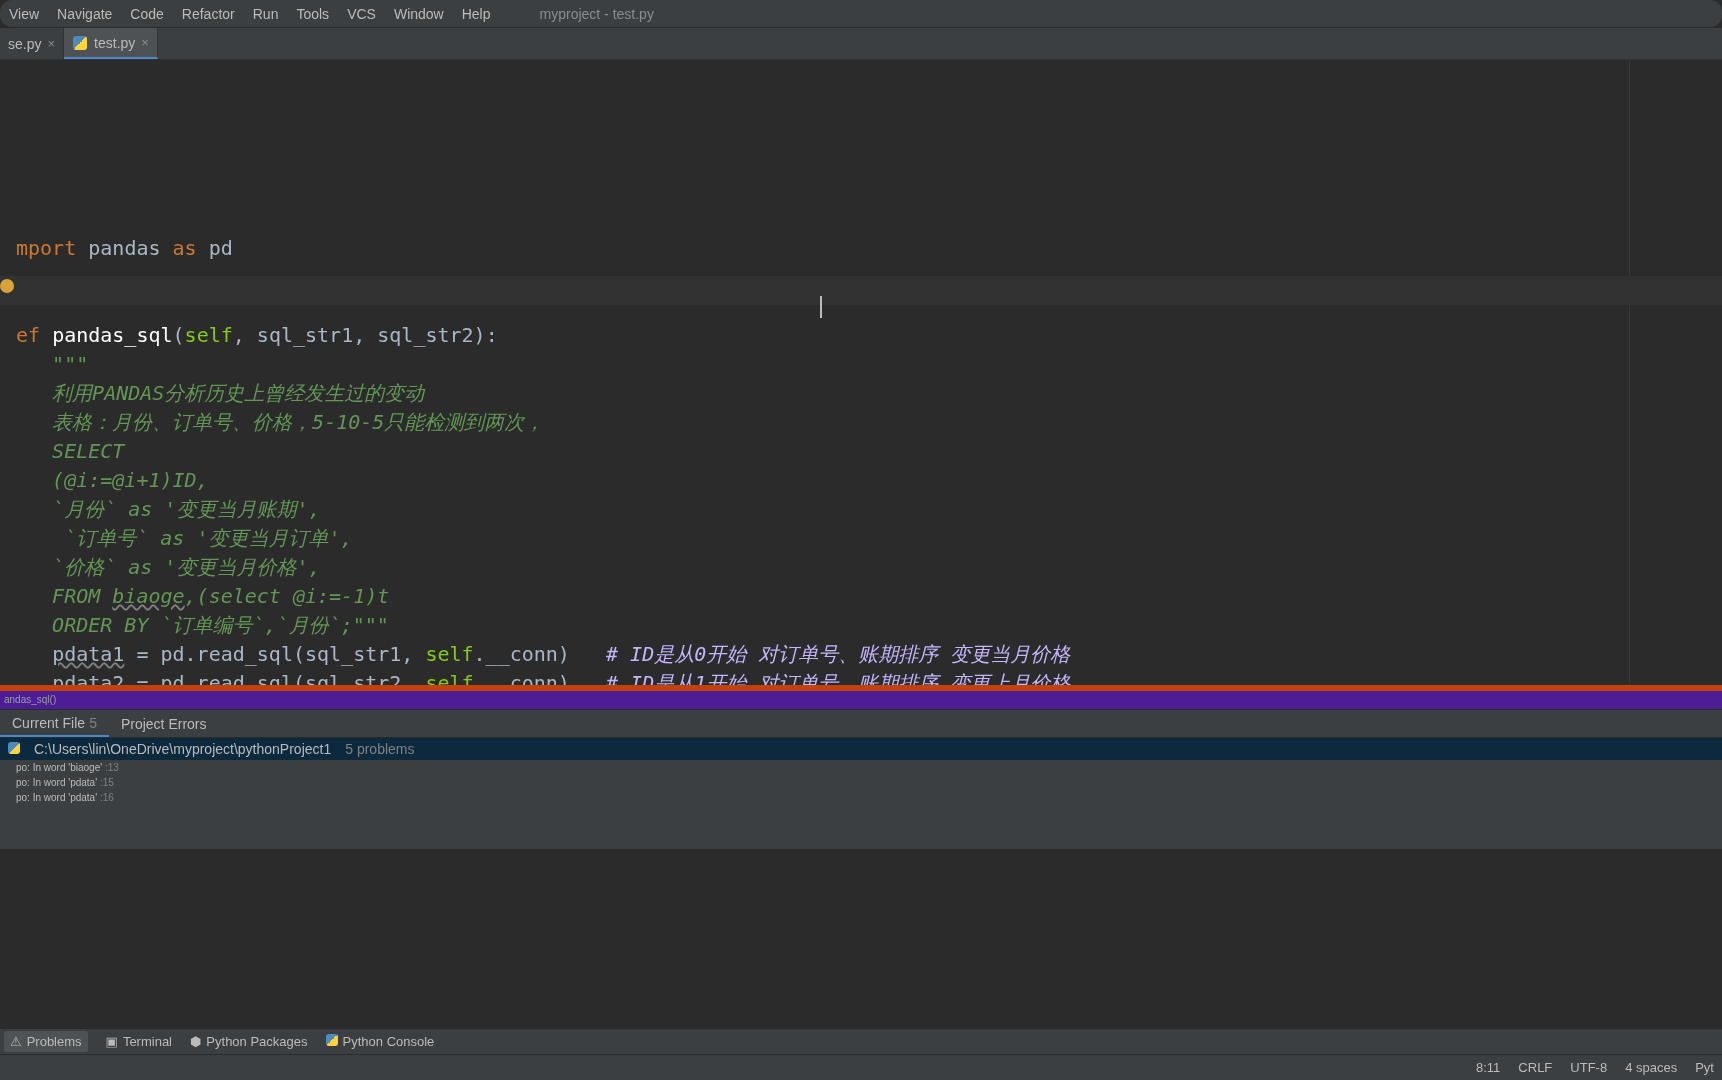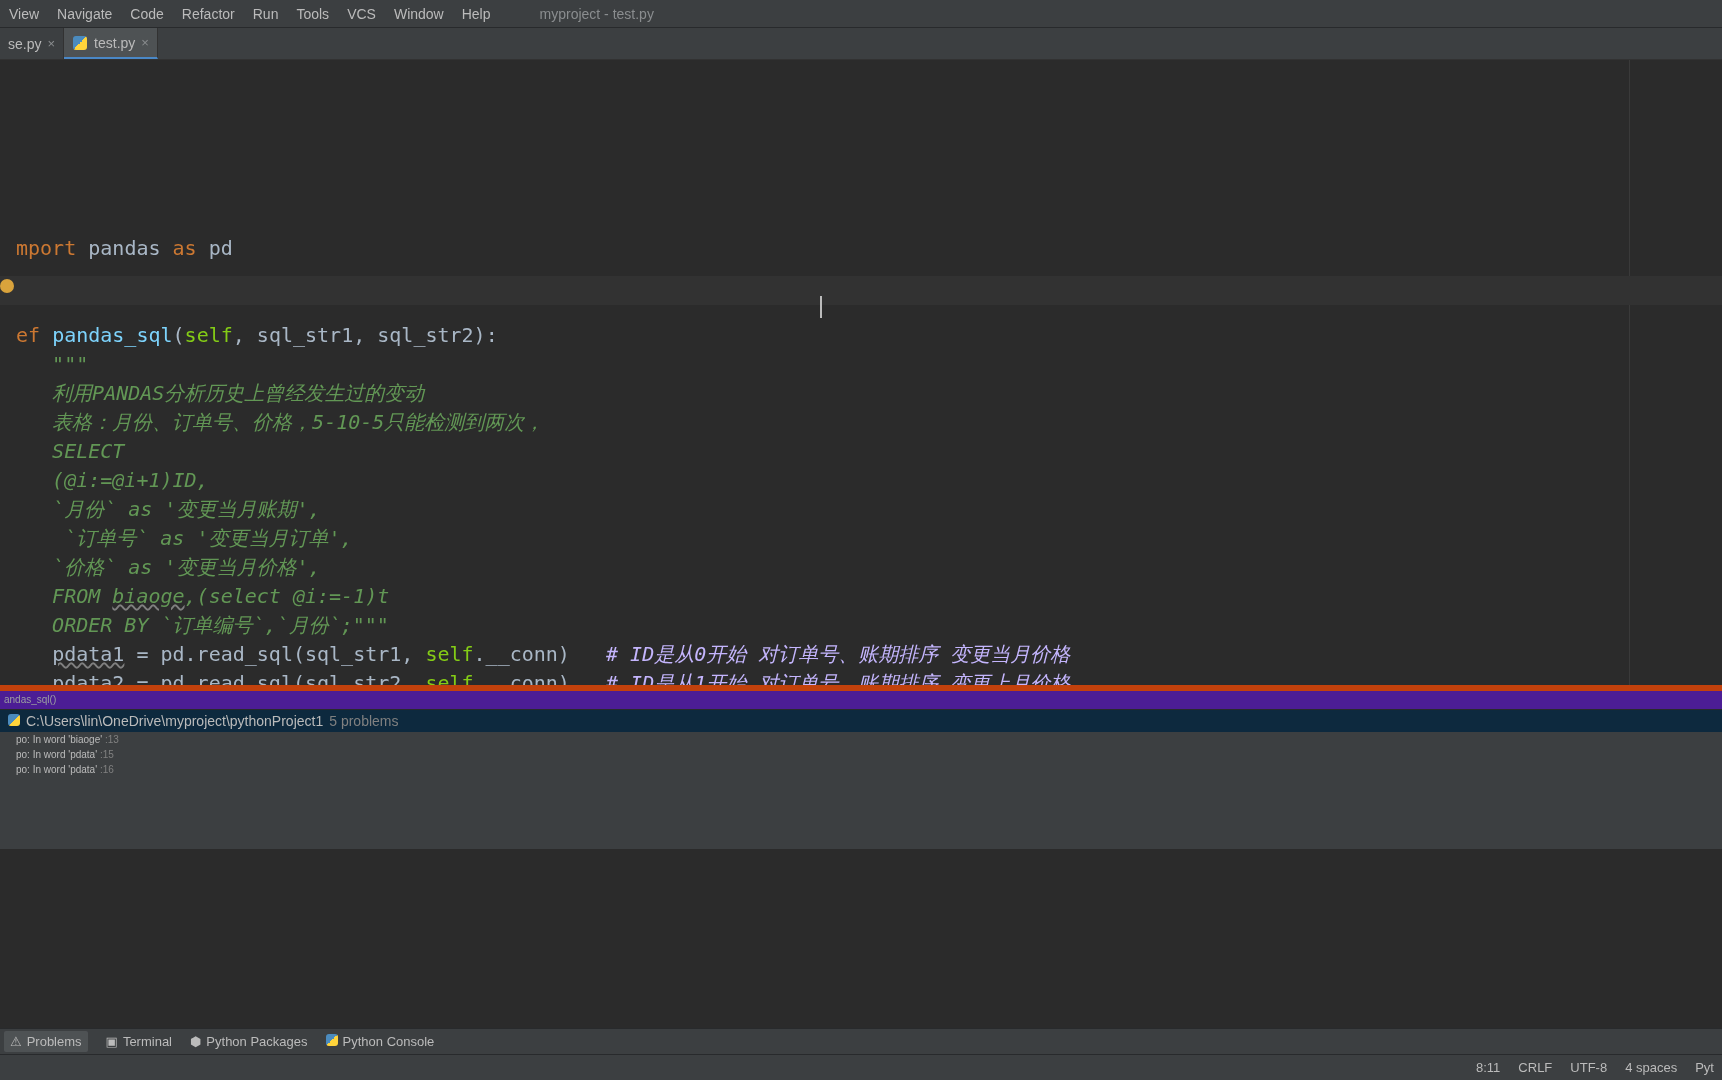--- a/index.html
+++ b/index.html
@@ -12,20 +12,21 @@
     overflow: hidden;
     position: relative;
   }
   .menubar {
     height: 28px;
     background: #3c3f41;
     display: flex;
     align-items: center;
     padding-left: 0;
     border-bottom: 1px solid #282a2c;
+    border-radius: 12px;
   }
   .menubar .item {
     padding: 4px 9px;
     color: #bbbbbb;
     font-size: 14px;
     cursor: pointer;
   }
   .menubar .title {
     margin-left: 40px;
     color: #8a8d8f;
@@ -67,21 +68,21 @@
   }
   .editor .highlight-line {
     position: absolute;
     left: 0; right: 0;
     height: 29px;
     background: #323232;
     top: 216px;
   }
   .editor pre { position: relative; }
   .kw { color: #cc7832; }
-  .fn { color: #7dd3fc; }
+  .fn { color: #ffffff; }
   .cmt { color: #c4b5fd; font-style: italic; }
   .dcmt { color: #629755; font-style: italic; }
   .var { color: #a9b7c6; }
   .self { color: #84cc16; }
   .warn { text-decoration: underline wavy #808080; }
   .gutter-bulb {
     position: absolute;
     left: 0;
     top: 219px;
     width: 14px;
@@ -133,21 +134,21 @@
     align-items: center;
   }
   .problems .ptab .badge { color: #808080; }
   .problems .ptab.sel { border-bottom: 2px solid #4a88c7; }
   .problems .file-row {
     background: #0d293e;
     color: #bbbbbb;
     padding: 3px 8px;
     font-size: 14px;
     display: flex;
-    gap: 6px;
+    gap: 14px;
   }
   .problems .issue {
     padding: 2px 16px;
     font-size: 10px;
     color: #bbbbbb;
   }
   .problems .issue .loc { color: #808080; }
   .bottom-tools {
     position: absolute;
     left: 0;
@@ -217,20 +218,29 @@
   <div class="right-margin"></div>
   <div class="highlight-line"></div>
   <div class="gutter-bulb"></div>
   <div class="caret"></div>
   <pre id="code-pre"><div><span class="kw">mport</span><span class="var"> pandas </span><span class="kw">as</span><span class="var"> pd</span></div><div>&nbsp;</div><div>&nbsp;</div><div><span class="kw">ef </span><span class="fn">pandas_sql</span><span class="var">(</span><span class="self">self</span><span class="var">, sql_str1, sql_str2):</span></div><div><span class="dcmt">   """</span></div><div><span class="dcmt">   利用PANDAS分析历史上曾经发生过的变动</span></div><div><span class="dcmt">   表格：月份、订单号、价格，5-10-5只能检测到两次，</span></div><div><span class="dcmt">   SELECT</span></div><div><span class="dcmt">   (@i:=@i+1)ID,</span></div><div><span class="dcmt">   `月份` as '变更当月账期',</span></div><div><span class="dcmt">    `订单号` as '变更当月订单',</span></div><div><span class="dcmt">   `价格` as '变更当月价格',</span></div><div><span class="dcmt">   FROM </span><span class="dcmt warn">biaoge</span><span class="dcmt">,(select @i:=-1)t</span></div><div><span class="dcmt">   ORDER BY `订单编号`,`月份`;"""</span></div><div><span class="var">   </span><span class="var warn">pdata1</span><span class="var"> = pd.read_sql(sql_str1, </span><span class="self">self</span><span class="var">.__conn)   </span><span class="cmt"># ID是从0开始 对订单号、账期排序 变更当月价格</span></div><div><span class="var">   </span><span class="var warn">pdata2</span><span class="var"> = pd.read_sql(sql_str2, </span><span class="self">self</span><span class="var">.__conn)   </span><span class="cmt"># ID是从1开始 对订单号、账期排序 变更上月价格</span></div></pre>
 </div>
 
 <div class="breadcrumb">andas_sql()</div>
 
 <div class="problems">
+  <div class="ptabs">
+    <div class="ptab sel">
+      <span>Current File</span>
+      <span class="badge">5</span>
+    </div>
+    <div class="ptab">
+      <span>Project Errors</span>
+    </div>
+  </div>
   <div class="file-row">
     <span class="icon"><span class="py-icon" style="width:12px;height:12px"></span></span>
     <span>C:\Users\lin\OneDrive\myproject\pythonProject1</span>
     <span style="color:#808080">5 problems</span>
   </div>
   <div class="issue"><span>po: In word 'biaoge'</span> <span class="loc">:13</span></div>
   <div class="issue"><span>po: In word 'pdata'</span> <span class="loc">:15</span></div>
   <div class="issue"><span>po: In word 'pdata'</span> <span class="loc">:16</span></div>
 </div>
 

